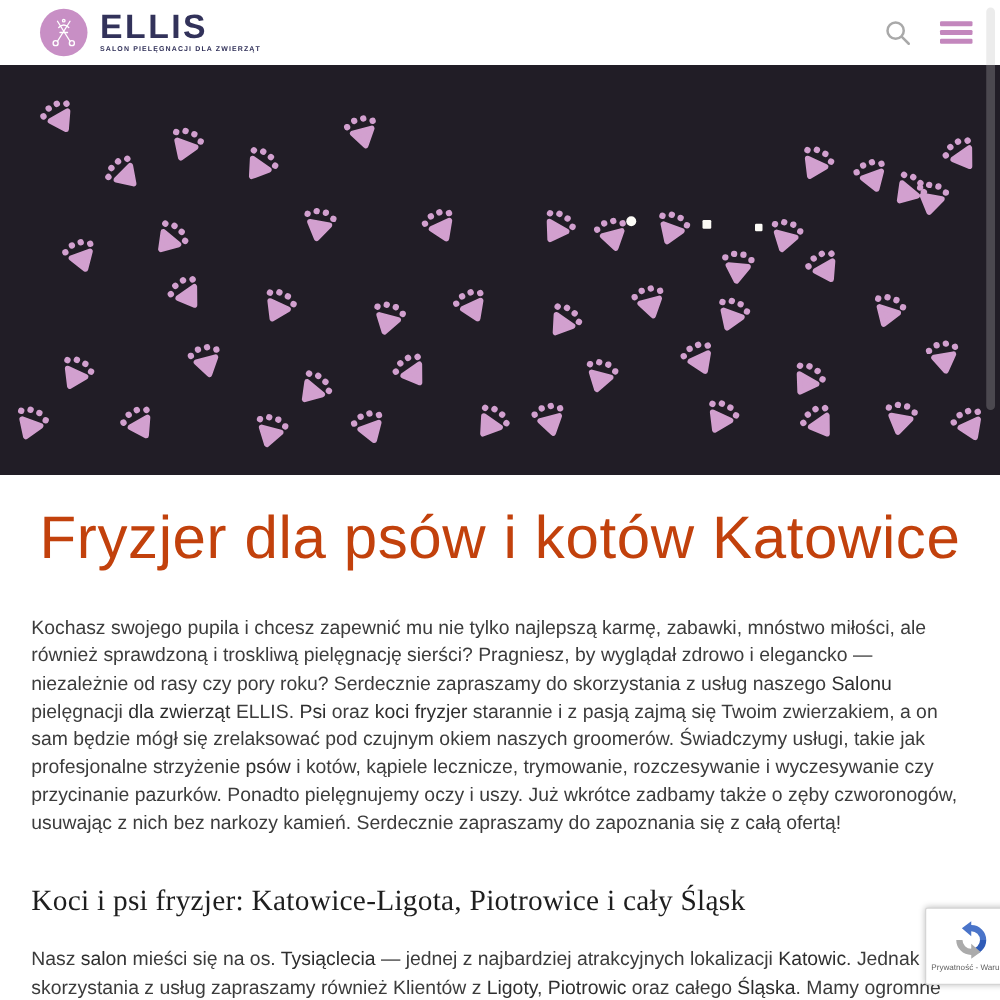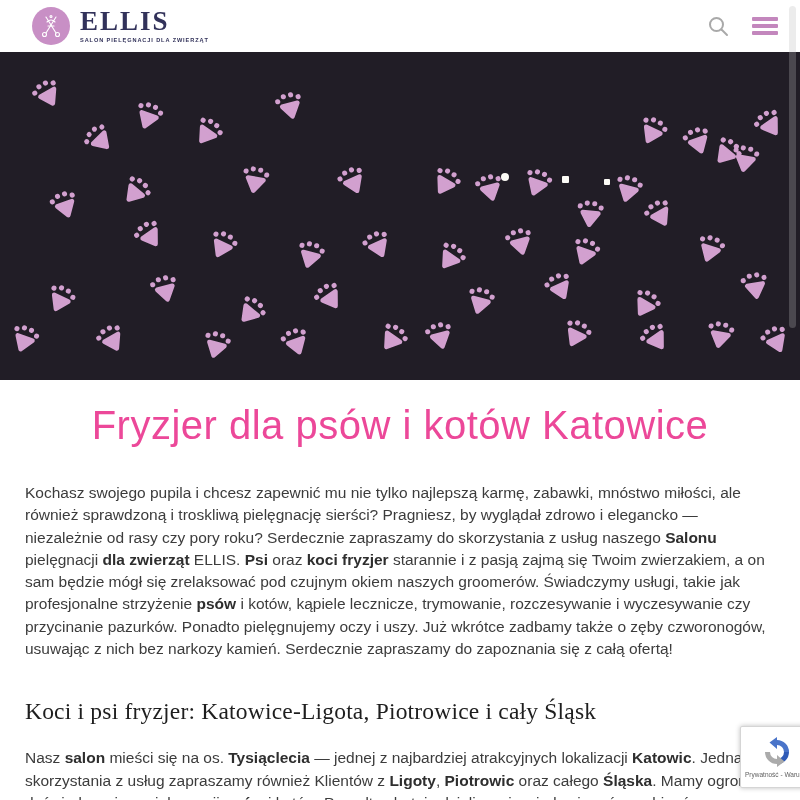--- a/index.html
+++ b/index.html
@@ -12,21 +12,21 @@
     justify-content: space-between; padding: 0 22px 0 32px; position: relative; z-index: 5;
   }
   .brand { display: flex; align-items: center; gap: 10px; cursor: pointer; }
   .logo-circle {
     width: 38px; height: 38px; border-radius: 50%; background: #c88fc5;
     display: flex; align-items: center; justify-content: center; flex: 0 0 auto;
   }
   .brand-text { display: flex; flex-direction: column; line-height: 1; }
   .brand-name {
     font-size: 27px; font-weight: bold; color: #32325a; letter-spacing: 2px;
-    font-family: Liberation Serif, serif;
+    font-family: Liberation Sans, sans-serif;
   }
   .brand-tagline {
     font-size: 5.6px; color: #32325a; letter-spacing: 0.9px; margin-top: 3px; font-weight: bold;
   }
   .header-actions { display: flex; align-items: center; gap: 22px; }
   .search-btn { width: 24px; height: 24px; cursor: pointer; }
   .hamburger { width: 26px; display: flex; flex-direction: column; gap: 3px; cursor: pointer; }
   .hamburger span { display: block; height: 4px; background: #c387bd; border-radius: 1px; }
 
   
@@ -47,28 +47,28 @@
     position: absolute; left: 349px; top: 150px; z-index: 3;
     background: transparent; border: 1px solid #b httpd887b3; border: 1px solid #b887b3;
     color: #fdfdfd; font-size: 11px; font-weight: bold; letter-spacing: 2.5px;
     padding: 10px 22px; cursor: pointer; font-family: "Liberation Sans", sans-serif;
   }
   .paw { position: absolute; z-index: 1; }
 
   
   .content { position: absolute; top: 380px; left: 0; width: 800px; background: #fff; }
   .page-title {
-    text-align: center; font-size: 40px; font-weight: 300; color: #ec4899;
+    text-align: center; font-size: 48px; font-weight: 300; color: #c2410c;
     margin-top: 23px; letter-spacing: 0.5px;
     font-family: "Liberation Sans", sans-serif;
   }
   .body-text {
     margin: 34px 23px 0 25px; font-size: 15.5px; line-height: 22.3px; color: #3c3c3c;
   }
-  .body-text .b { font-weight: bold; color: #2e2e2e; text-align: right; }
+  .body-text .b { font-weight: normal; color: #2e2e2e; text-align: right; }
   .sub-title {
     margin: 38px 25px 4px 25px; font-family: "Liberation Serif", "DejaVu Serif", serif;
     font-size: 23.5px; font-weight: 500; color: #1e1e1e; letter-spacing: 0.2px;
   }
   .body-text-2 { margin-top: 22px; }
 
   
   .recaptcha {
     position: fixed; right: -13px; bottom: 12px; width: 73px; height: 62px;
     background: #fff; border: 1px solid #d5d5d5; border-radius: 2px;

